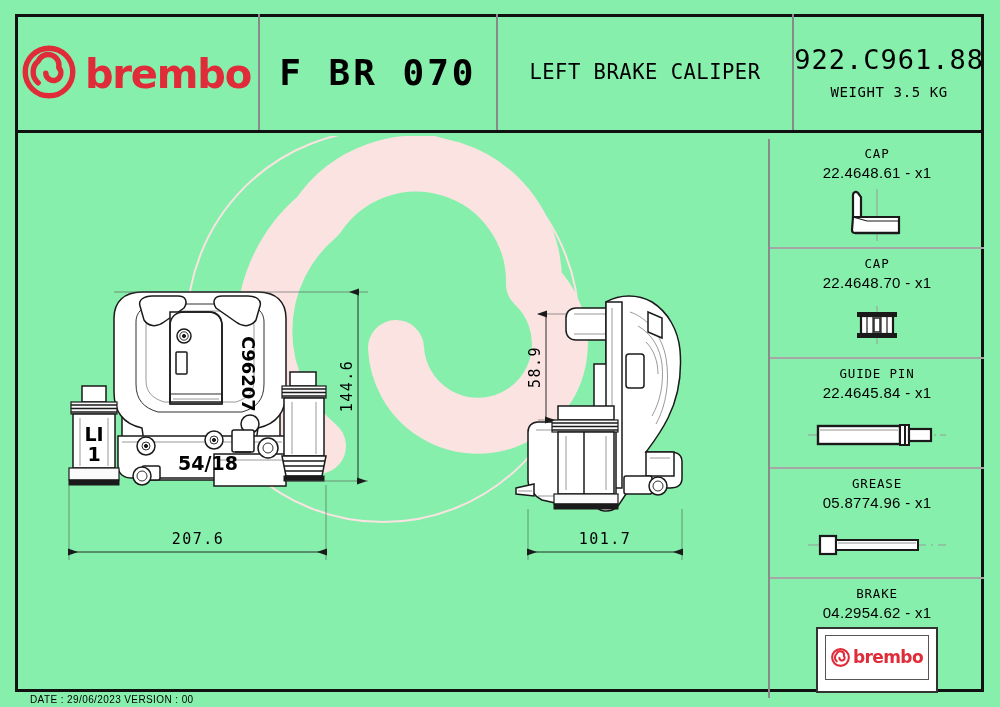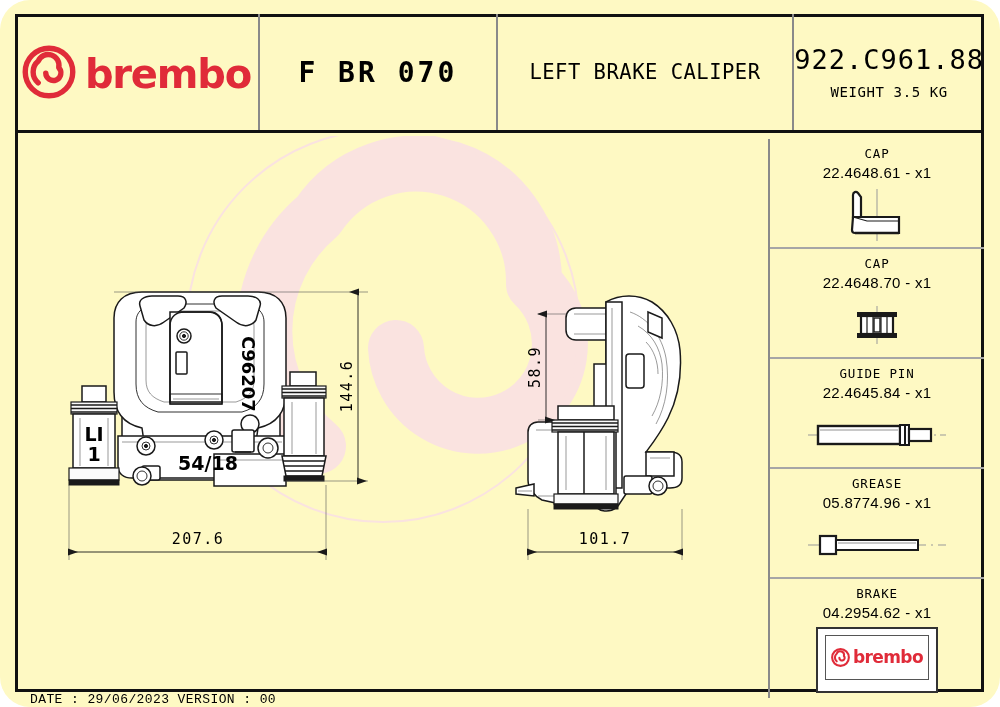--- a/index.html
+++ b/index.html
@@ -13,22 +13,21 @@
     font-family: "DejaVu Sans Mono", "Liberation Mono", monospace;
     overflow: hidden;
     position: relative;
   }
 
   
   #sheet {
     position: absolute;
     left: 0; top: 0;
     width: 1000px; height: 707px;
-    background: #fef9c3;
-    border-radius: 30px;
+    background: #86efac;
   }
   #frame {
     position: absolute;
     left: 15px; top: 14px;
     width: 969px;   
     height: 678px;  
     border: 3px solid #111111;
     box-sizing: border-box;
     background: transparent;
   }
@@ -69,21 +68,21 @@
     font-size: 40px;
     font-weight: 700;
     letter-spacing: -1.2px;
     color: #e02b39;
     line-height: 1;
     transform: translateY(2px);
   }
 
   #code-text {
     font-family: "DejaVu Sans Mono", "Liberation Mono", monospace;
-    font-size: 28px;
+    font-size: 36px;
     font-weight: 700;
     letter-spacing: 3px;
     color: #000;
     white-space: pre;
   }
 
   #desc-text {
     font-family: "DejaVu Sans Mono", "Liberation Mono", monospace;
     font-size: 20.5px;
     letter-spacing: 0.5px;
@@ -193,22 +192,22 @@
   #footer {
     position: absolute;
     left: 18px;
     top: 692px;
     width: 966px;
     height: 15px;
     display: flex;
     align-items: center;
   }
   #footer-text {
-    font-family: Liberation Mono, monospace;
-    font-size: 13px;
+    font-family: Liberation Sans, sans-serif;
+    font-size: 10px;
     letter-spacing: 0.4px;
     color: #000;
     padding-left: 12px;
     text-align: right;
   }
 
   .dim-label {
     font-family: "DejaVu Sans Mono", "Liberation Mono", monospace;
     font-size: 15px;
     letter-spacing: 1.5px;

